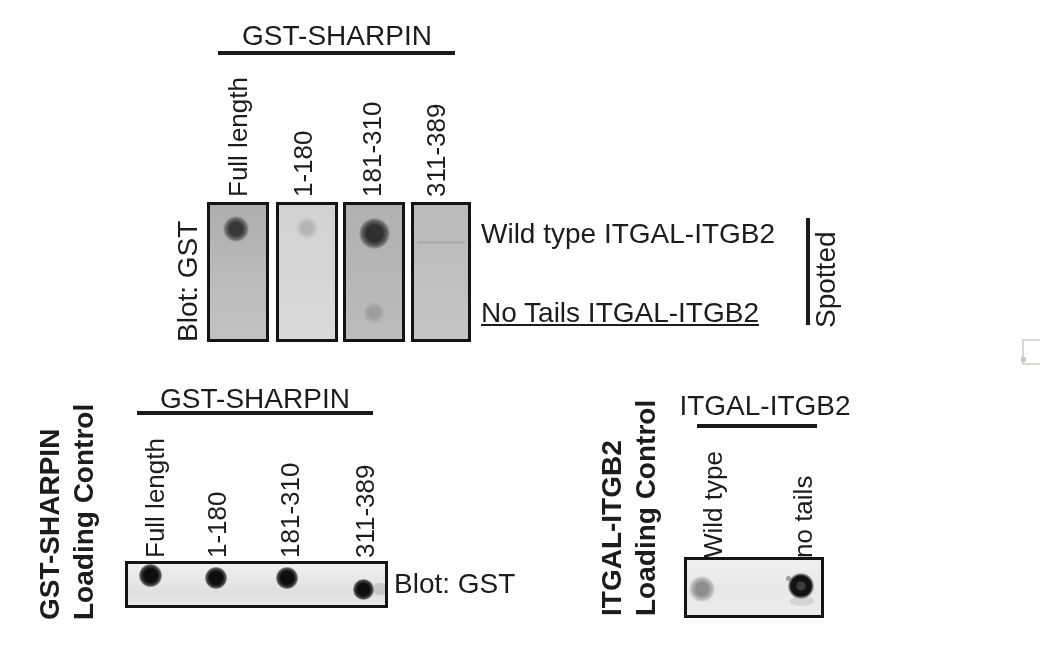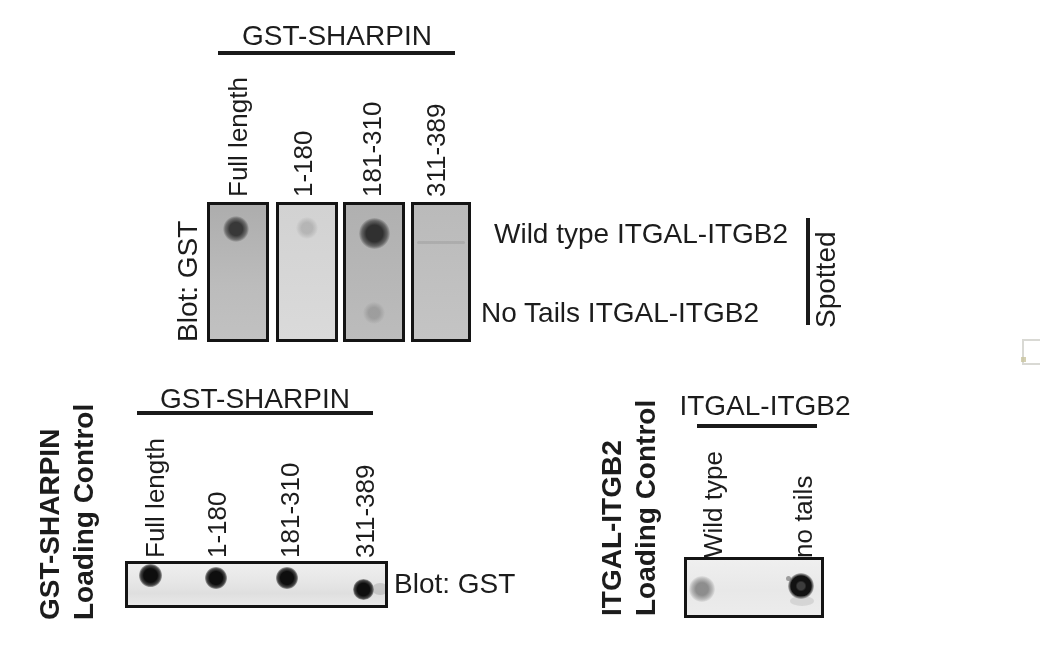--- a/index.html
+++ b/index.html
@@ -53,22 +53,22 @@
     <div class="spot spot-vfaint" style="left:17px; top:12px; width:22px; height:22px;"></div>
   </div>
   <div class="panel" style="left:343px; top:202px; width:56px; height:134px; background:linear-gradient(180deg,#b0b0b0,#bcbcbc);">
     <div class="spot spot-strong2" style="left:13px; top:13px; width:31px; height:31px;"></div>
     <div class="spot spot-faint" style="left:17px; top:97px; width:22px; height:22px;"></div>
   </div>
   <div class="panel" style="left:411px; top:202px; width:54px; height:134px; background:linear-gradient(180deg,#bababa,#c4c4c4);">
     <div class="streak" style="left:3px; top:36px; width:48px; height:3px; background:rgba(120,120,120,0.22);"></div>
   </div>
 
-  <div class="abs txt" style="left:481px; top:219px;margin-left:13px;">Wild type ITGAL-ITGB2</div>
-  <div class="abs txt" style="left:481px; top:298px;">No Tails ITGAL-ITGB2</div>
+  <div class="abs txt" style="left:481px; top:219px;">Wild type ITGAL-ITGB2</div>
+  <div class="abs txt" style="left:481px; top:298px;text-decoration:underline;">No Tails ITGAL-ITGB2</div>
 
   <div class="rule" style="left:806px; top:218px; width:4px; height:107px;"></div>
   <div class="vlabel big" style="left:810px; top:216px; height:112px; width:32px;">Spotted</div>
 
   <div class="vlabel big bold" style="left:34px; top:388px; height:232px; width:34px;">GST-SHARPIN</div>
   <div class="vlabel big bold" style="left:68px; top:388px; height:232px; width:34px;">Loading Control</div>
 
   <div class="abs txt txt-center" style="left:135px; top:384px; width:240px;">GST-SHARPIN</div>
   <div class="rule" style="left:137px; top:411px; width:236px; height:4px;"></div>
 

